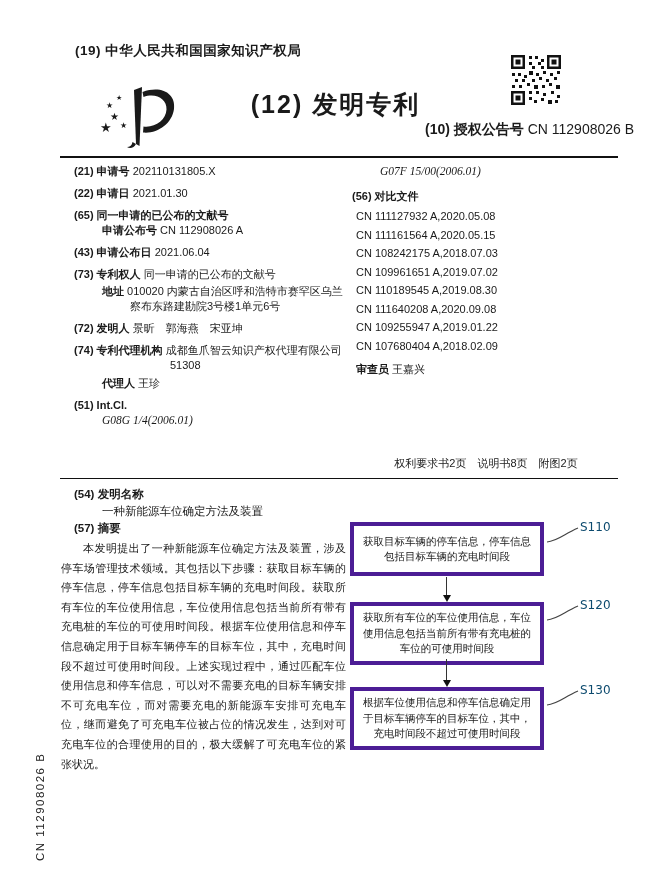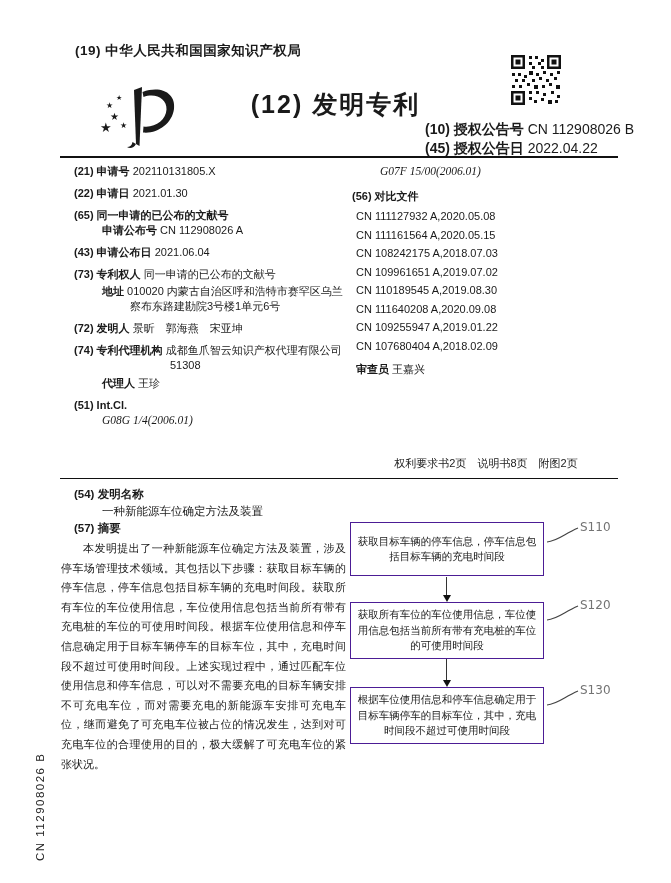--- a/index.html
+++ b/index.html
@@ -42,35 +42,35 @@
   .invention-title { position:absolute; left:102px; top:504px; font-size:11.5px; }
   .abstract-label { position:absolute; left:74px; top:521px; font-size:11.5px; font-weight:bold; }
   .abstract-text {
     position:absolute; left:61px; top:539px; width:285px;
     font-size:11px; line-height:19.6px; text-align:justify; text-indent:2em;
   }
 
   
   .flowchart { position:absolute; left:350px; top:520px; width:280px; height:235px; }
   .fc-box {
-    position:absolute; left:0; width:194px; border:1px solid #4c1d95; background:#fff;
+    position:absolute; left:0; width:194px; border:4px solid #4c1d95; background:#fff;
     display:flex; align-items:center; justify-content:center;
     font-size:10.5px; line-height:15.5px; text-align:center; padding:4px 6px;
   }
   .fc-box1 { top:2px;  min-height:54px; }
   .fc-box2 { top:82px; min-height:56px;justify-content:flex-end; }
   .fc-box3 { top:167px;min-height:49px;font-family:Liberation Serif, serif; }
   .fc-arrow { position:absolute; left:96px; width:1px; background:#333; }
   .fc-arrow1 { top:57px;  height:19px; }
   .fc-arrow2 { top:139px; height:22px; }
   .fc-arrow::after {
     content:""; position:absolute; left:-3.5px; bottom:-6px;
     border-left:4px solid transparent; border-right:4px solid transparent; border-top:7px solid #111;
   }
-  .fc-step-label { position:absolute; left:230px; font-size:12px; font-family:"DejaVu Sans",sans-serif; color:#737373; }
+  .fc-step-label { position:absolute; left:230px; font-size:12px; font-family:"DejaVu Sans",sans-serif; color:#0c4a6e; }
   .fc-label1 { top:0px; } .fc-label2 { top:78px; } .fc-label3 { top:163px; }
   .fc-conn { position:absolute; left:196px; width:34px; height:18px; }
   .fc-conn1 { top:6px; } .fc-conn2 { top:84px; } .fc-conn3 { top:169px; }
 
   
   .side-code {
     position:absolute; left:34px; top:861px;
     transform:rotate(-90deg); transform-origin:0 0;
     font-size:11.5px; letter-spacing:1.5px; color:#222; white-space:nowrap;
   }
@@ -148,24 +148,20 @@
     <rect x="38" y="46" width="4" height="4"></rect>
       <rect x="45" y="46" width="3" height="3"></rect>
   </g>
 </svg>
 
 <div class="grant-block">
   <div>
     <span class="lbl">(10) 授权公告号</span>
     <span>CN 112908026 B</span>
   </div>
-  <div>
-    <span class="lbl">(45) 授权公告日</span>
-    <span>2022.04.22</span>
-  </div>
 </div>
 
 <div class="hr1"></div>
 
 <div class="col-left">
   <div class="bib-row">
     <span class="bib-label">(21) 申请号</span>
     <span>202110131805.X</span>
   </div>
   <div class="bib-row">

